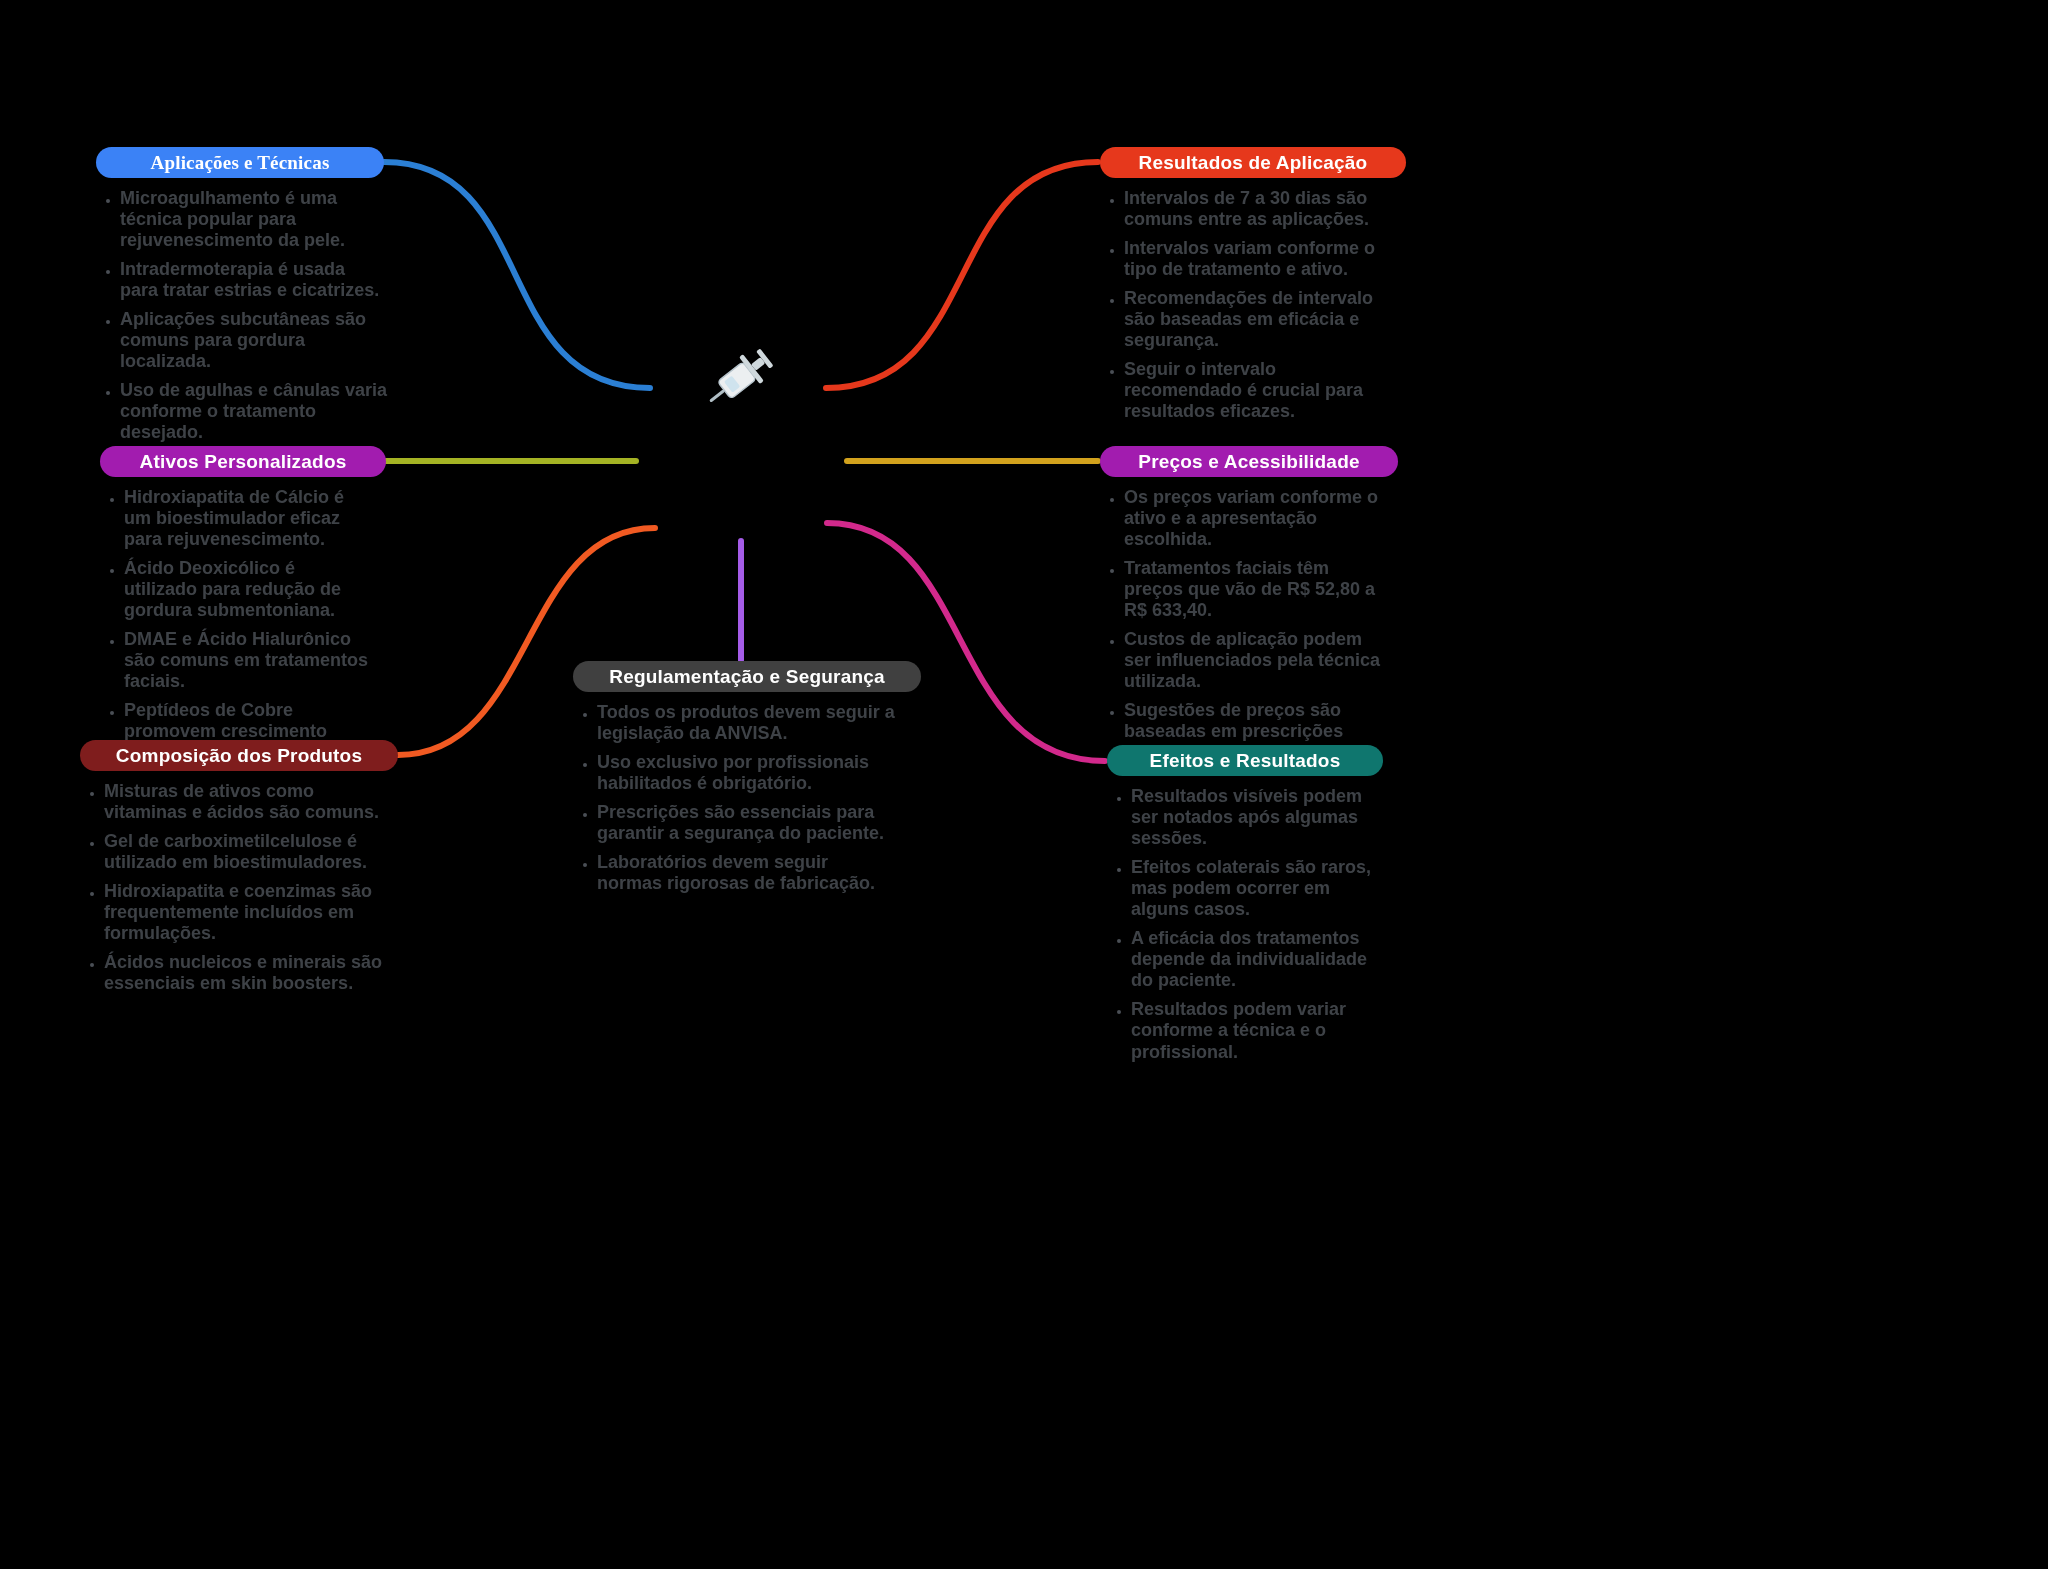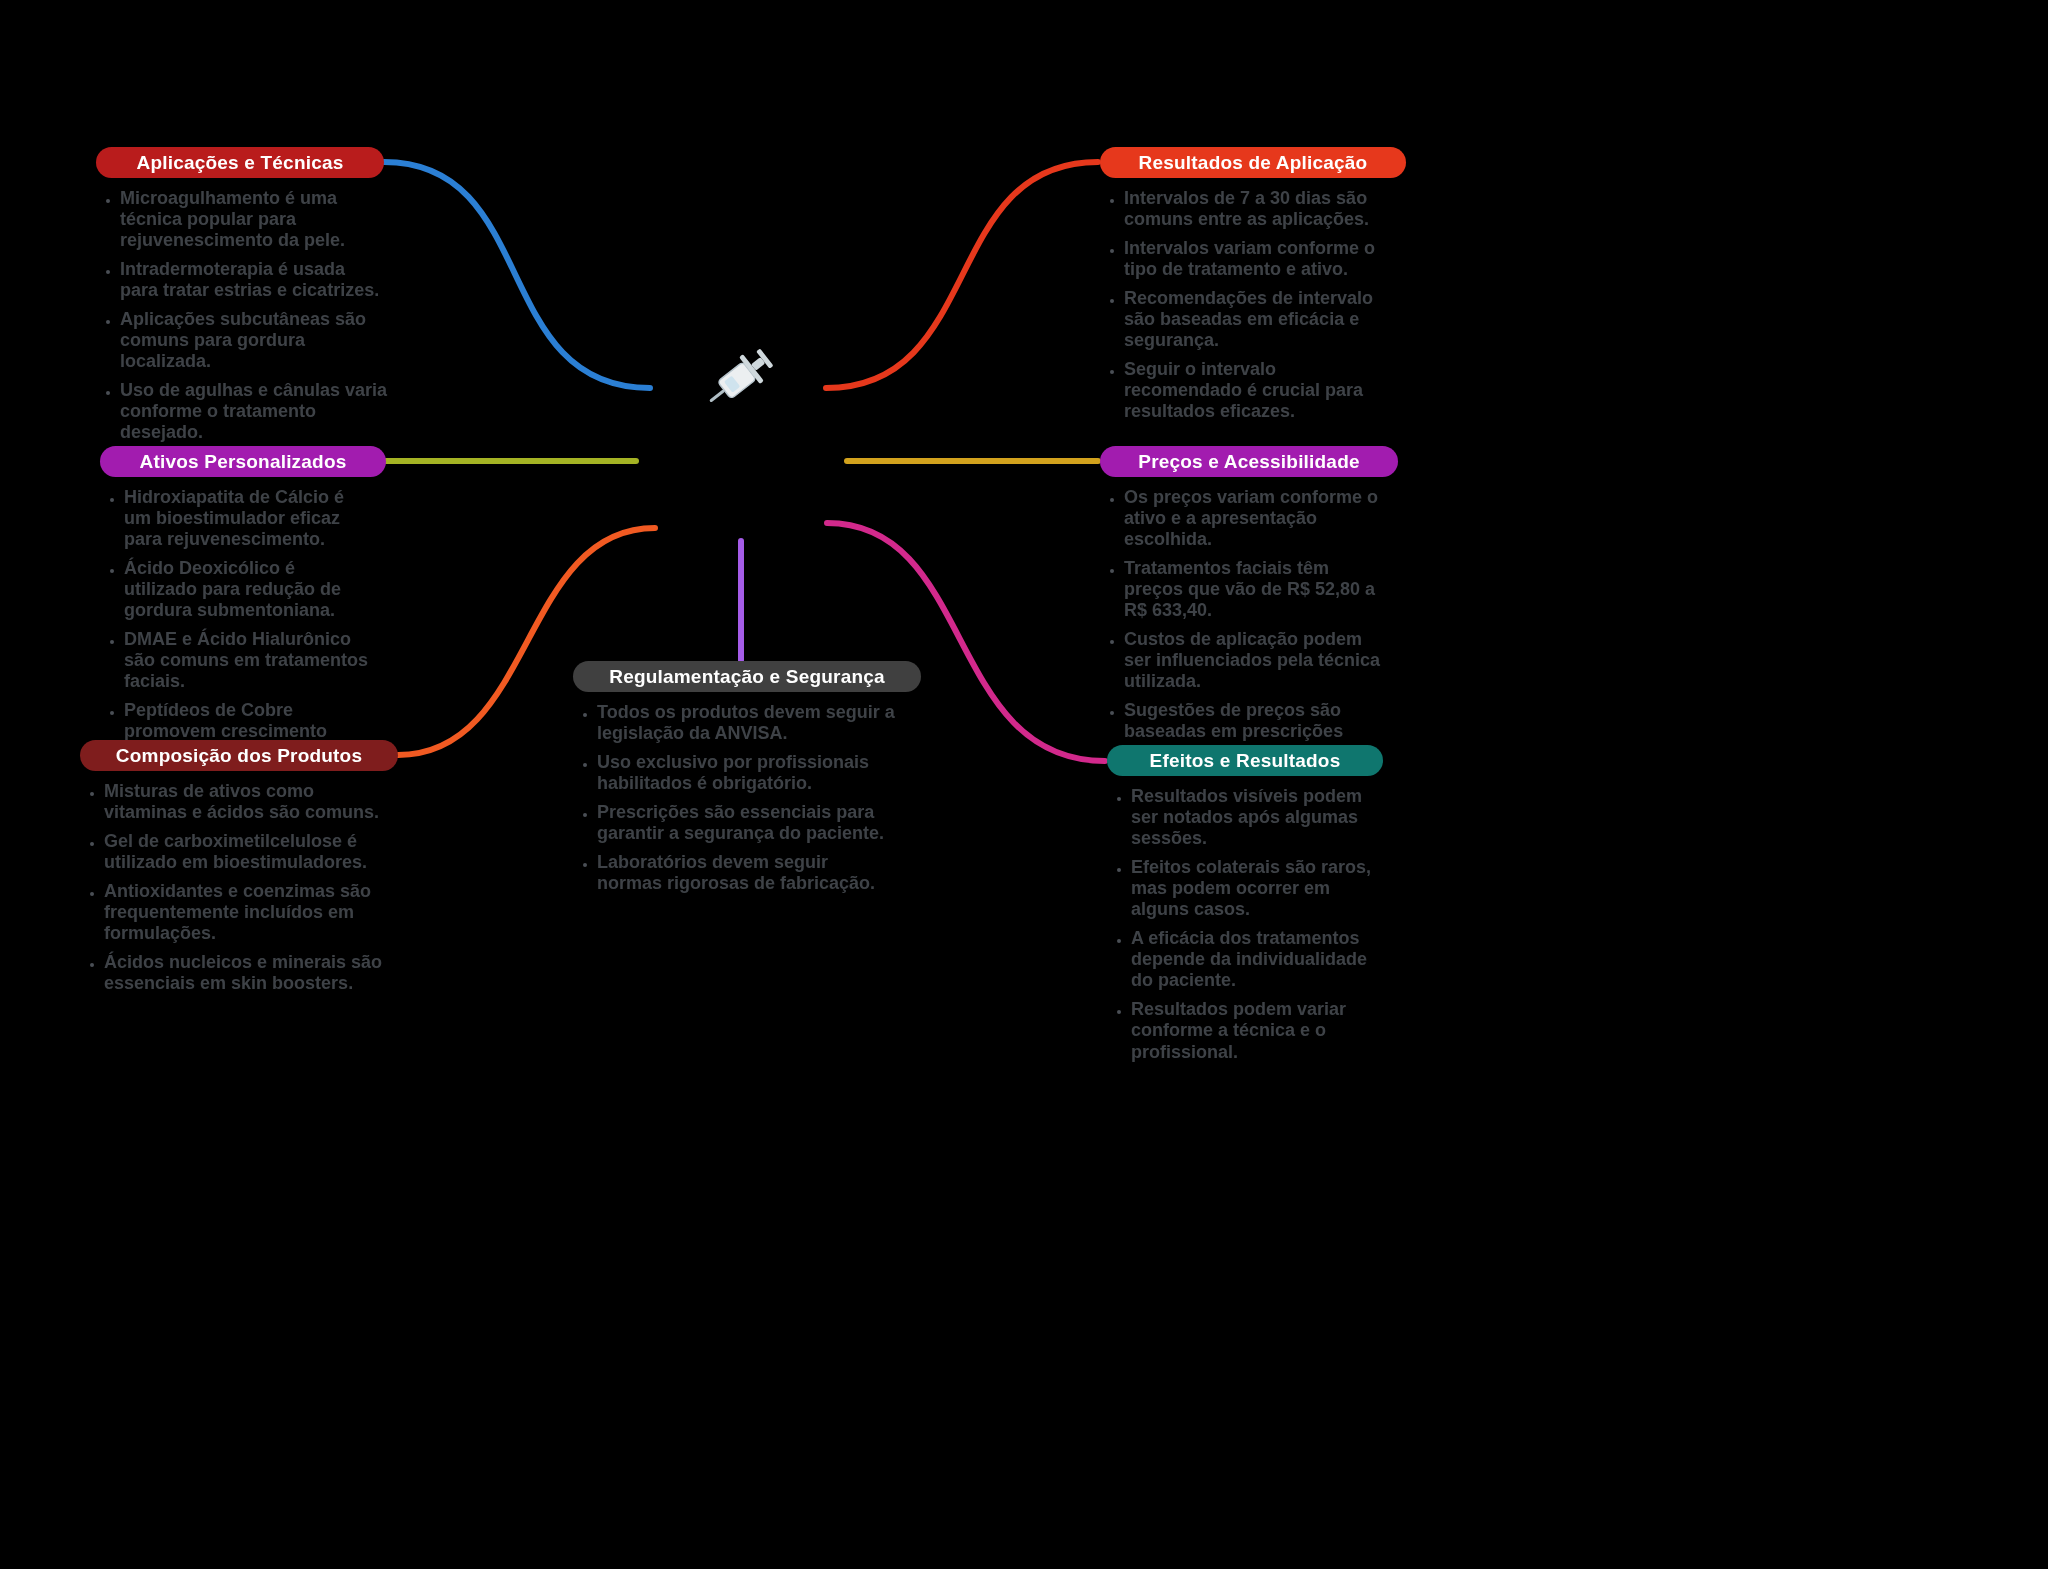--- a/index.html
+++ b/index.html
@@ -76,21 +76,21 @@
         <rect x="22" y="31" width="32" height="22" rx="4" fill="#eceff1" stroke="#b7c4cc" stroke-width="1.5"></rect>
         <rect x="27" y="35" width="10" height="14" rx="2" fill="#cfe3ee"></rect>
         <rect x="54" y="25" width="5" height="34" rx="2" fill="#cfd8dc"></rect>
         <rect x="59" y="38" width="12" height="8" rx="2" fill="#cfd8dc"></rect>
         <rect x="71" y="31" width="5" height="22" rx="2" fill="#cfd8dc"></rect>
       </g>
     </svg>
   </div>
 
   <div class="node" id="n-aplicacoes">
-    <div class="pill" style="background-color: #b91c1c;">Aplicações e Técnicas</div>
+    <div class="pill" style="background-color: #3b82f6; font-family: Liberation Serif, serif;">Aplicações e Técnicas</div>
     <ul class="bullets">
       <li>Microagulhamento é uma técnica popular para rejuvenescimento da pele.</li>
       <li>Intradermoterapia é usada para tratar estrias e cicatrizes.</li>
       <li>Aplicações subcutâneas são comuns para gordura localizada.</li>
       <li>Uso de agulhas e cânulas varia conforme o tratamento desejado.</li>
     </ul>
   </div>
 
   <div class="node" id="n-intervalos">
     <div class="pill" style="background-color: rgb(230, 56, 28);">Resultados de Aplicação</div>
@@ -120,21 +120,21 @@
       <li>Custos de aplicação podem ser influenciados pela técnica utilizada.</li>
       <li>Sugestões de preços são baseadas em prescrições profissionais.</li>
     </ul>
   </div>
 
   <div class="node" id="n-composicao">
     <div class="pill" style="background-color: #7f1d1d;">Composição dos Produtos</div>
     <ul class="bullets">
       <li>Misturas de ativos como vitaminas e ácidos são comuns.</li>
       <li>Gel de carboximetilcelulose é utilizado em bioestimuladores.</li>
-      <li>Antioxidantes e coenzimas são frequentemente incluídos em formulações.</li>
+      <li>Hidroxiapatita e coenzimas são frequentemente incluídos em formulações.</li>
       <li>Ácidos nucleicos e minerais são essenciais em skin boosters.</li>
     </ul>
   </div>
 
   <div class="node" id="n-regulamentacao">
     <div class="pill" style="background-color: #404040;">Regulamentação e Segurança</div>
     <ul class="bullets">
       <li>Todos os produtos devem seguir a legislação da ANVISA.</li>
       <li>Uso exclusivo por profissionais habilitados é obrigatório.</li>
       <li>Prescrições são essenciais para garantir a segurança do paciente.</li>

